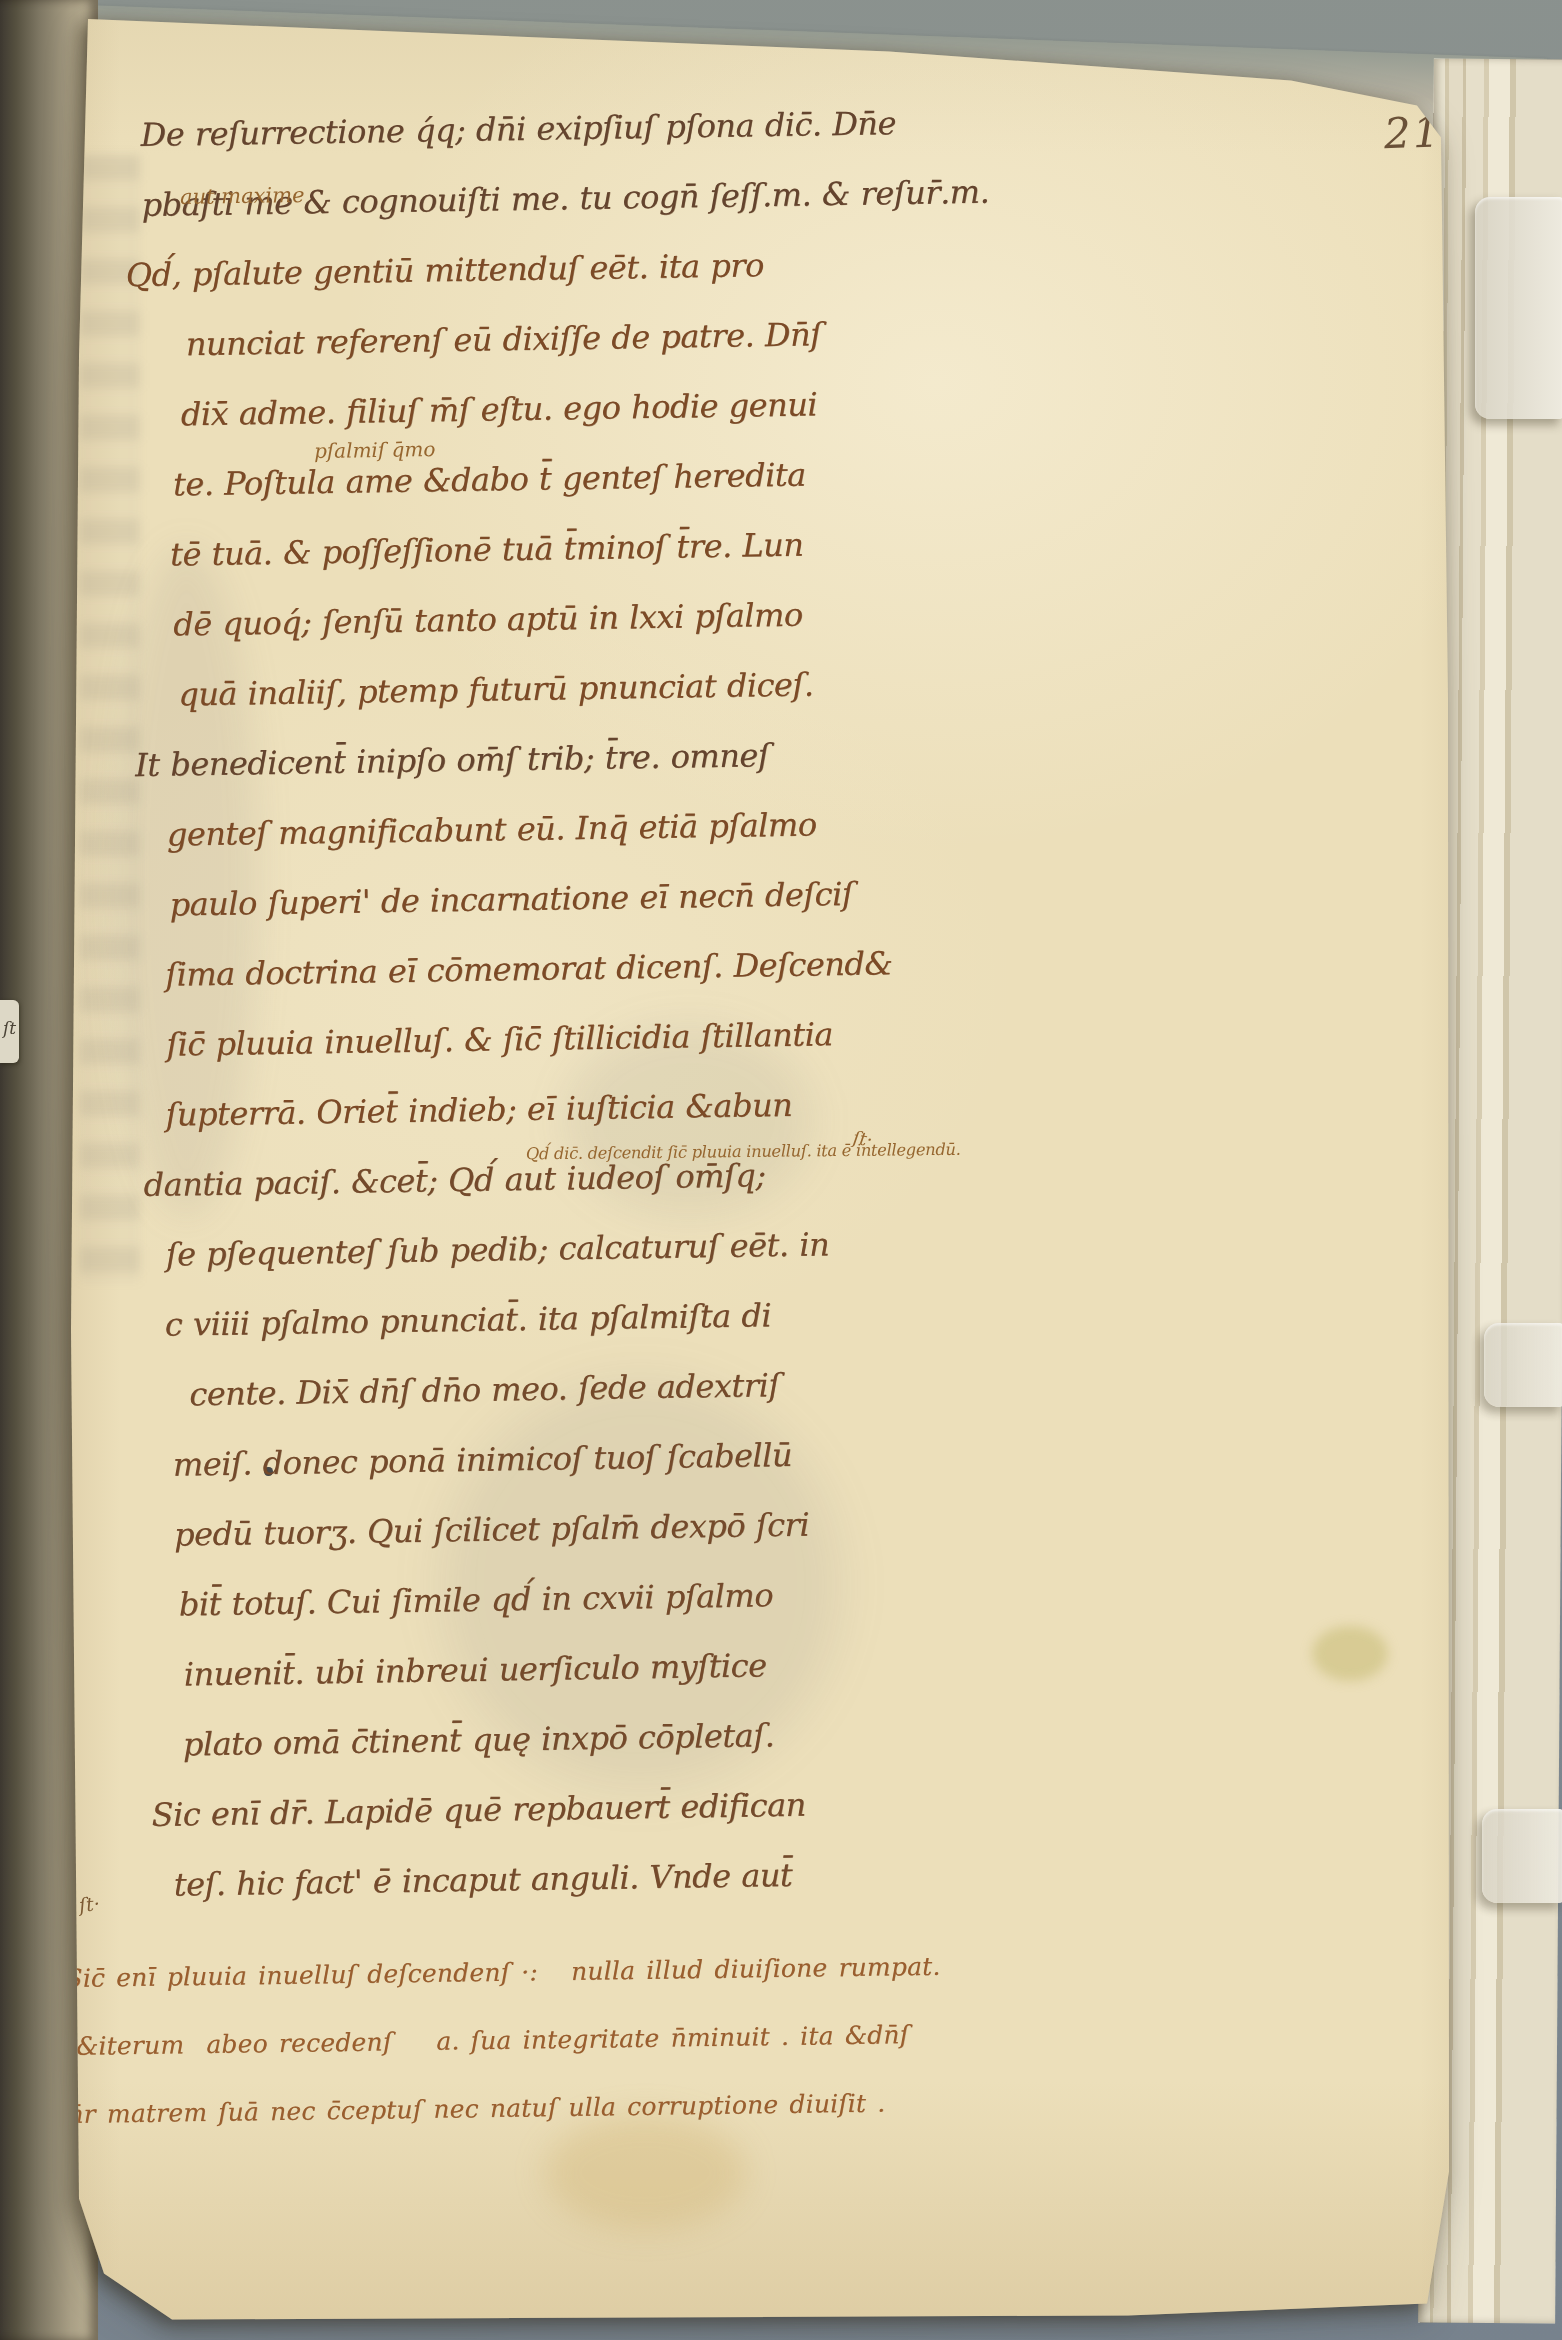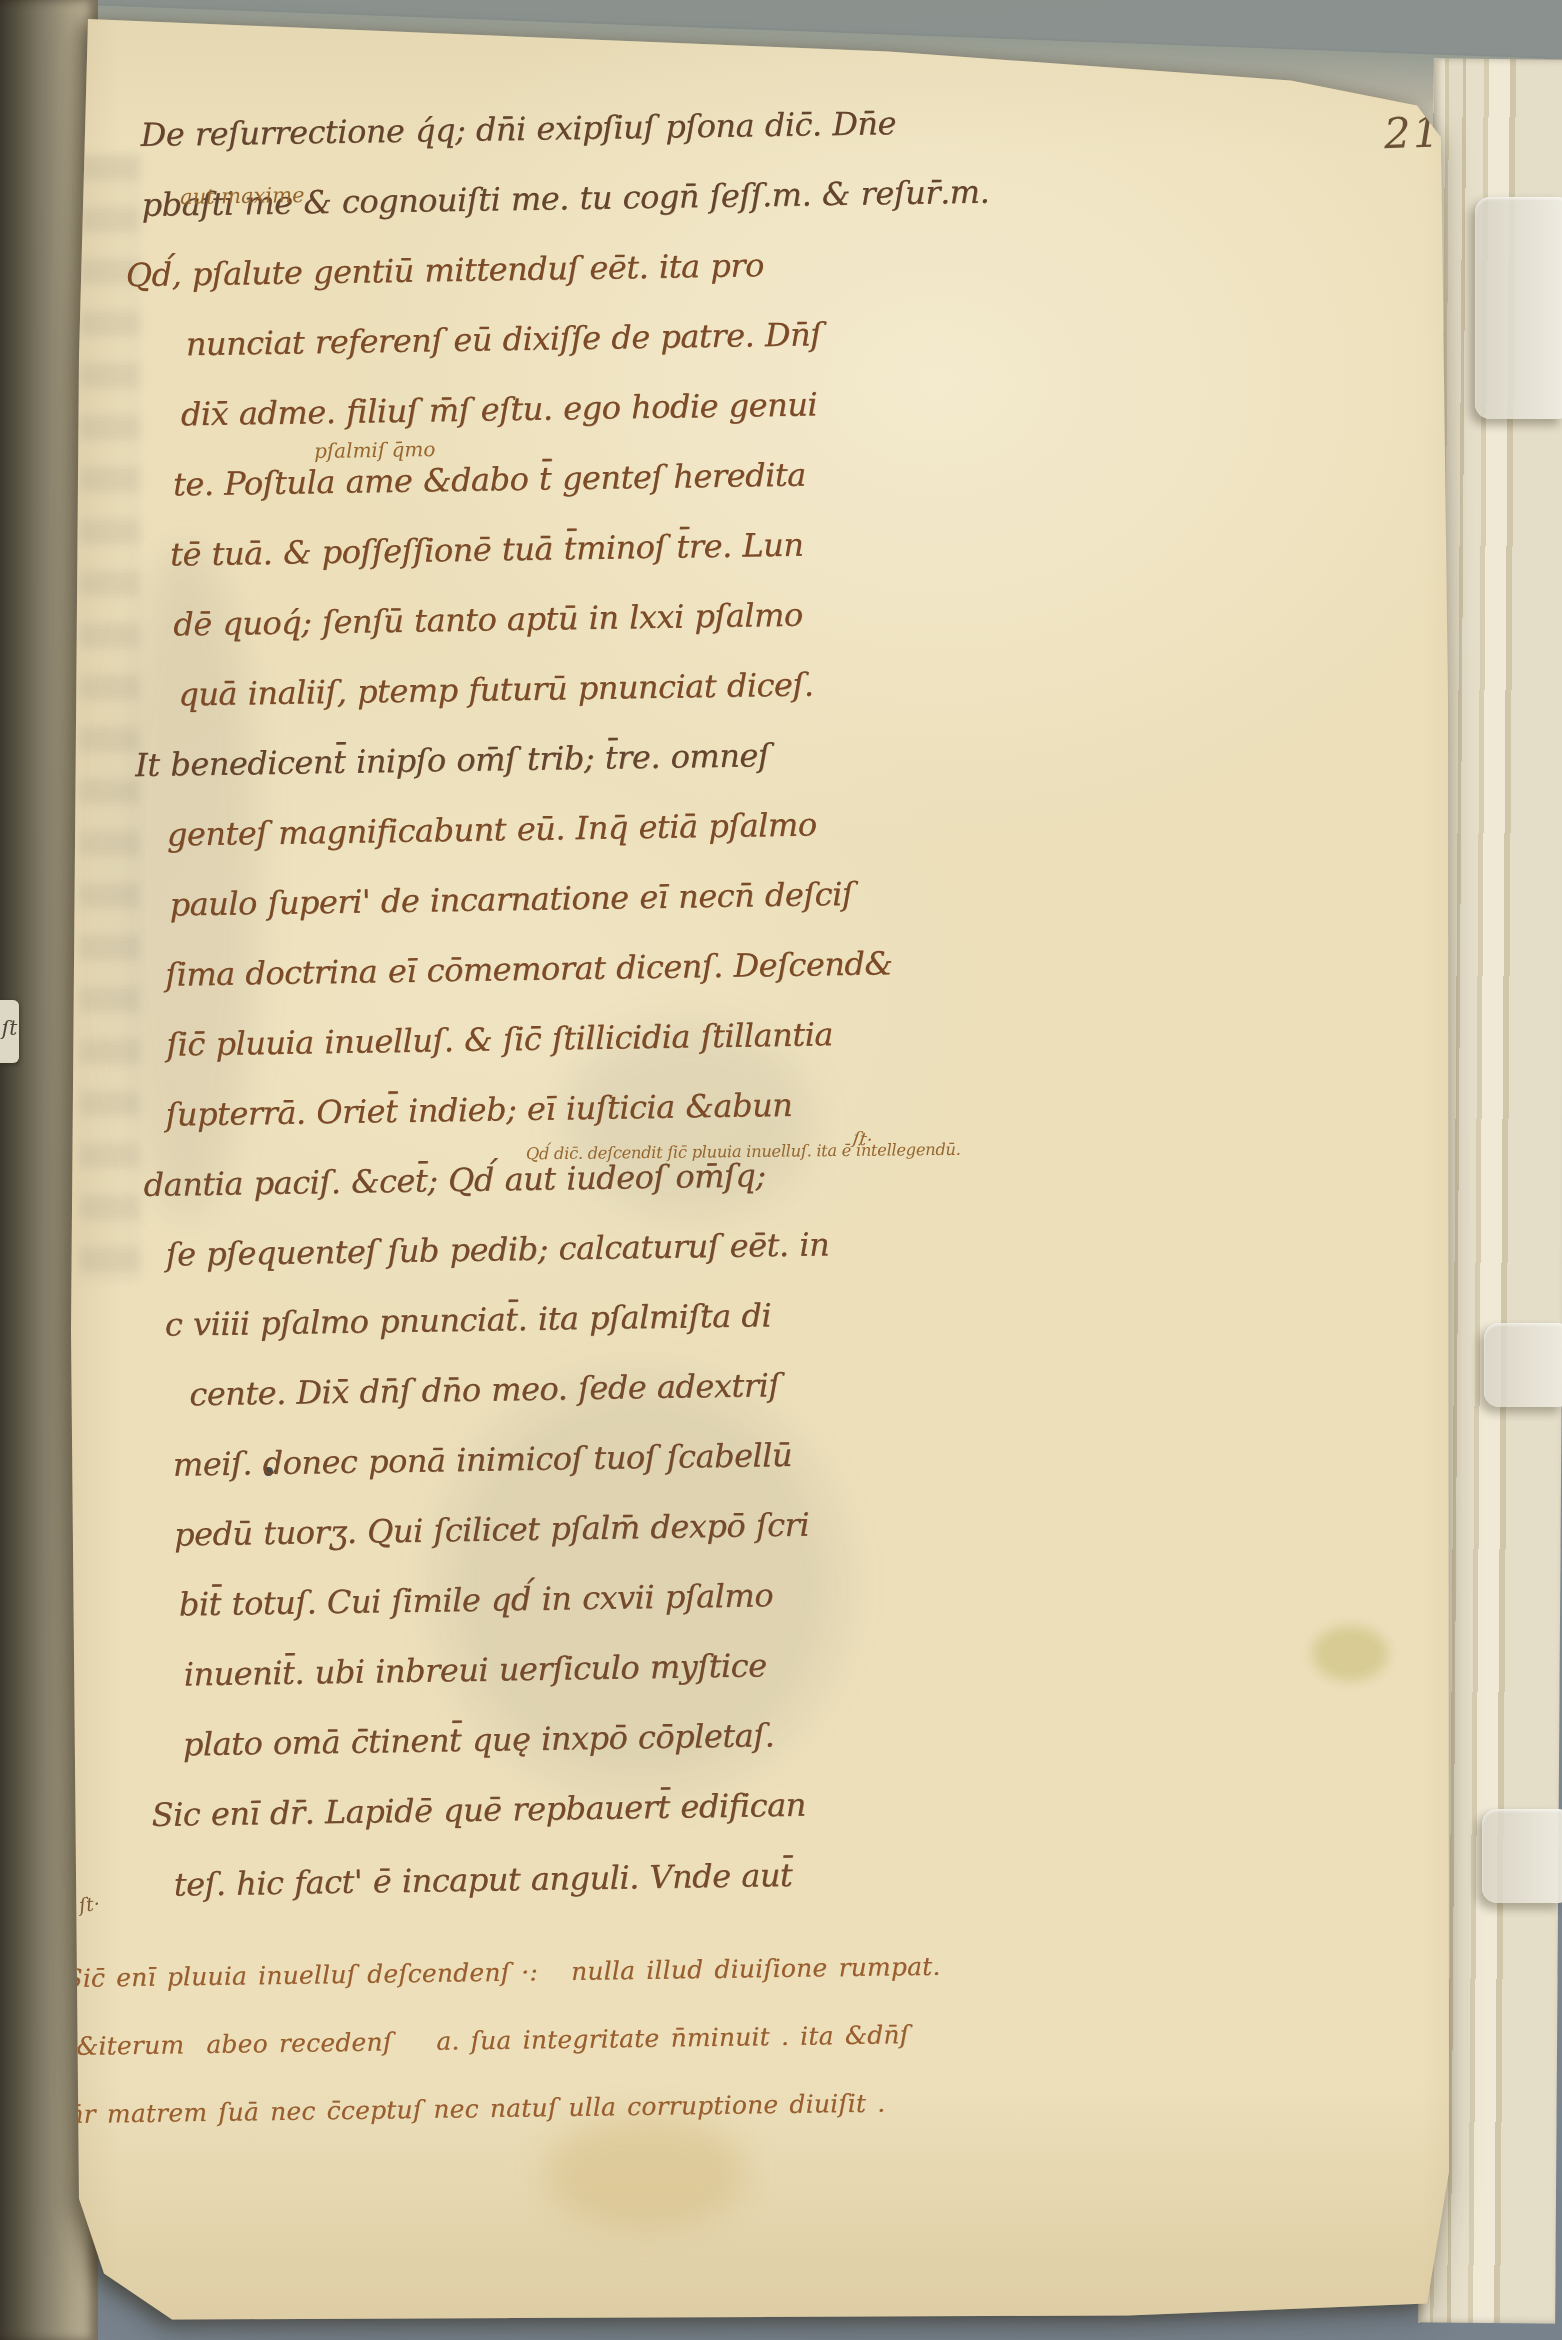--- a/index.html
+++ b/index.html
@@ -31,21 +31,21 @@
   .tab2{left:1484px;top:1323px;width:79px;height:84px;opacity:.92;}
   .tab3{left:1482px;top:1809px;width:81px;height:94px;opacity:.95;}
 
   
   .binding{position:absolute;left:0;top:0;width:98px;height:2340px;
     background:linear-gradient(to right,#3e3931 0%,#55503f 16%,#7e7763 40%,#a99f85 72%,#c0b598 100%);
     box-shadow:inset -7.6px 0 9.6px rgba(30,25,15,.45);}
   .left-tab{position:absolute;left:0;top:1000px;width:19px;height:63px;
     background:#ddd8c6;border-radius:0 5.7px 5.7px 0;
     box-shadow:1px 1.9px 3.8px rgba(40,35,20,.5);
-    color:#4a4336;font-size:20px;font-style:italic;line-height:57px;text-align:center;}
+    color:#4a4336;font-size:17px;font-style:italic;line-height:57px;text-align:center;}
 
   
   .page-wrap{position:absolute;left:29px;top:11.5px;width:1463px;height:2318px;
     filter:drop-shadow(-6.7px 4.8px 8.6px rgba(40,30,15,.42)) drop-shadow(0 11.5px 15.3px rgba(40,35,20,.28));}
   .page{position:absolute;inset:0;
     clip-path:polygon(59px 7.6px,860px 40px,1262px 69px,1388px 94px,1412px 126px,
       1419px 688px,1420px 2160px,1398px 2292px,1099px 2304px,143px 2308px,
       75px 2262px,50px 2187px,42px 1319px,50px 344px);
     background:
       radial-gradient(860px 669px at 62% 16%, rgba(250,243,221,.55), rgba(250,243,221,0) 70%),

